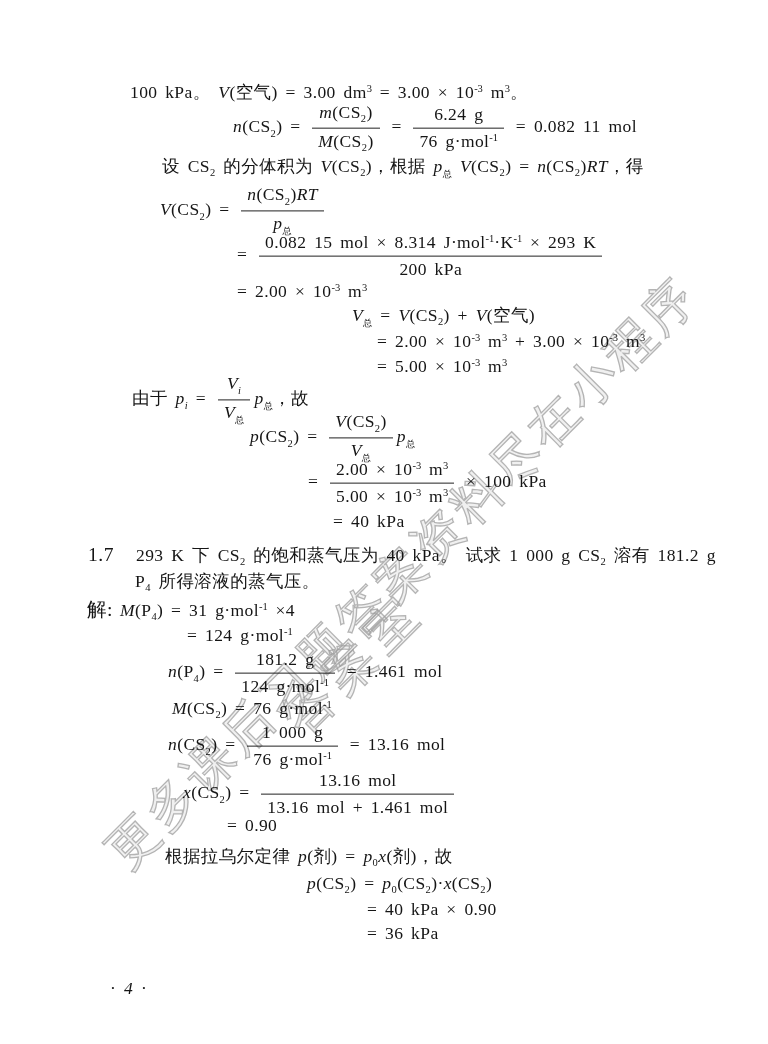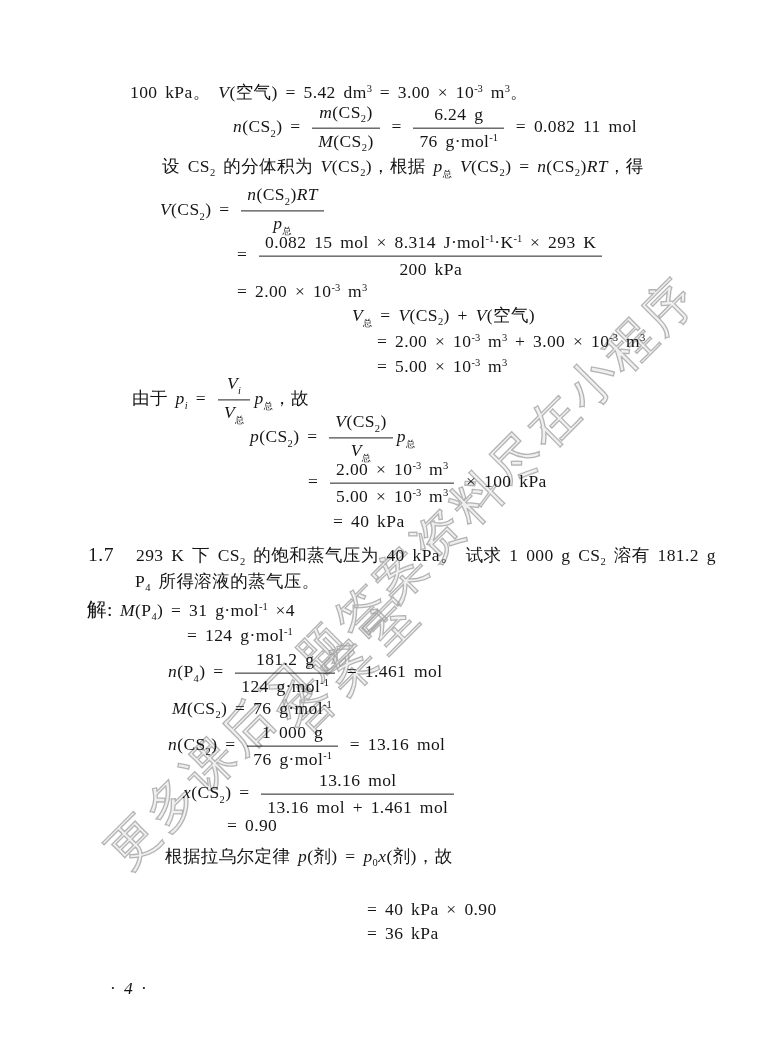--- a/index.html
+++ b/index.html
@@ -27,21 +27,21 @@
   .wm2{left:268px;top:702px;letter-spacing:8px;}
 </style>
 </head>
 <body>
 
 <div class="page">
 
   <div class="wm wm1">更多课后习题答案资料尽在小程序</div>
   <div class="wm wm2">答案室</div>
 
-  <div class="line" style="left:130px;top:92px"><span class="txt">100 kPa。 </span><span class="i">V</span><span class="txt">(空气) = 5.42 dm</span><span class="sup">3</span><span class="txt"> = 3.00 × 10</span><span class="sup">-3</span><span class="txt"> m</span><span class="sup">3</span><span class="txt">。</span></div>
+  <div class="line" style="left:130px;top:92px"><span class="txt">100 kPa。 </span><span class="i">V</span><span class="txt">(空气) = 3.00 dm</span><span class="sup">3</span><span class="txt"> = 3.00 × 10</span><span class="sup">-3</span><span class="txt"> m</span><span class="sup">3</span><span class="txt">。</span></div>
   <div class="line" style="left:233px;top:128px"><span class="i">n</span><span class="txt">(CS</span><span class="sub">2</span><span class="txt">) = </span><span class="frac"><span class="n"><span class="i">m</span><span class="txt">(CS</span><span class="sub">2</span><span class="txt">)</span></span><span class="d"><span class="i">M</span><span class="txt">(CS</span><span class="sub">2</span><span class="txt">)</span></span></span><span class="txt"> = </span><span class="frac"><span class="n"><span class="txt">6.24 g</span></span><span class="d"><span class="txt">76 g·mol</span><span class="sup">-1</span></span></span><span class="txt"> = 0.082 11 mol</span></div>
   <div class="line" style="left:162px;top:167px"><span class="txt">设 CS</span><span class="sub">2</span><span class="txt"> 的分体积为 </span><span class="i">V</span><span class="txt">(CS</span><span class="sub">2</span><span class="txt">)，根据 </span><span class="i">p</span><span class="subcn">总</span><span class="txt"> </span><span class="i">V</span><span class="txt">(CS</span><span class="sub">2</span><span class="txt">) = </span><span class="i">n</span><span class="txt">(CS</span><span class="sub">2</span><span class="txt">)</span><span class="i">RT</span><span class="txt">，得</span></div>
   <div class="line" style="left:160px;top:211px"><span class="i">V</span><span class="txt">(CS</span><span class="sub">2</span><span class="txt">) = </span><span class="frac"><span class="n"><span class="i">n</span><span class="txt">(CS</span><span class="sub">2</span><span class="txt">)</span><span class="i">RT</span></span><span class="d"><span class="i">p</span><span class="subcn">总</span></span></span></div>
   <div class="line" style="left:237px;top:256px"><span class="txt">= </span><span class="frac"><span class="n"><span class="txt">0.082 15 mol × 8.314 J·mol</span><span class="sup">-1</span><span class="txt">·K</span><span class="sup">-1</span><span class="txt"> × 293 K</span></span><span class="d"><span class="txt">200 kPa</span></span></span></div>
   <div class="line" style="left:237px;top:291px"><span class="txt">= 2.00 × 10</span><span class="sup">-3</span><span class="txt"> m</span><span class="sup">3</span></div>
   <div class="line" style="left:352px;top:316px"><span class="i">V</span><span class="subcn">总</span><span class="txt"> = </span><span class="i">V</span><span class="txt">(CS</span><span class="sub">2</span><span class="txt">) + </span><span class="i">V</span><span class="txt">(空气)</span></div>
   <div class="line" style="left:377px;top:341px"><span class="txt">= 2.00 × 10</span><span class="sup">-3</span><span class="txt"> m</span><span class="sup">3</span><span class="txt"> + 3.00 × 10</span><span class="sup">-3</span><span class="txt"> m</span><span class="sup">3</span></div>
   <div class="line" style="left:377px;top:366px"><span class="txt">= 5.00 × 10</span><span class="sup">-3</span><span class="txt"> m</span><span class="sup">3</span></div>
   <div class="line" style="left:132px;top:400px"><span class="txt">由于 </span><span class="i">p</span><span class="subi">i</span><span class="txt"> = </span><span class="frac"><span class="n"><span class="i">V</span><span class="subi">i</span></span><span class="d"><span class="i">V</span><span class="subcn">总</span></span></span><span class="i">p</span><span class="subcn">总</span><span class="txt">，故</span></div>
   <div class="line" style="left:250px;top:438px"><span class="i">p</span><span class="txt">(CS</span><span class="sub">2</span><span class="txt">) = </span><span class="frac"><span class="n"><span class="i">V</span><span class="txt">(CS</span><span class="sub">2</span><span class="txt">)</span></span><span class="d"><span class="i">V</span><span class="subcn">总</span></span></span><span class="i">p</span><span class="subcn">总</span></div>
@@ -50,17 +50,18 @@
   <div class="line" style="left:88px;top:555px"><span class="b">1.7</span><span class="gap"></span><span class="txt">293 K 下 CS</span><span class="sub">2</span><span class="txt"> 的饱和蒸气压为 40 kPa。 试求 1 000 g CS</span><span class="sub">2</span><span class="txt"> 溶有 181.2 g</span></div>
   <div class="line" style="left:135px;top:581px"><span class="txt">P</span><span class="sub">4</span><span class="txt"> 所得溶液的蒸气压。</span></div>
   <div class="line" style="left:87px;top:609px"><span class="b">解:</span><span class="sgap"></span><span class="i">M</span><span class="txt">(P</span><span class="sub">4</span><span class="txt">) = 31 g·mol</span><span class="sup">-1</span><span class="txt"> ×4</span></div>
   <div class="line" style="left:187px;top:635px"><span class="txt">= 124 g·mol</span><span class="sup">-1</span></div>
   <div class="line" style="left:168px;top:673px"><span class="i">n</span><span class="txt">(P</span><span class="sub">4</span><span class="txt">) = </span><span class="frac"><span class="n"><span class="txt">181.2 g</span></span><span class="d"><span class="txt">124 g·mol</span><span class="sup">-1</span></span></span><span class="txt"> = 1.461 mol</span></div>
   <div class="line" style="left:172px;top:709px"><span class="i">M</span><span class="txt">(CS</span><span class="sub">2</span><span class="txt">) = 76 g·mol</span><span class="sup">-1</span></div>
   <div class="line" style="left:168px;top:746px"><span class="i">n</span><span class="txt">(CS</span><span class="sub">2</span><span class="txt">) = </span><span class="frac"><span class="n"><span class="txt">1 000 g</span></span><span class="d"><span class="txt">76 g·mol</span><span class="sup">-1</span></span></span><span class="txt"> = 13.16 mol</span></div>
   <div class="line" style="left:183px;top:794px"><span class="i">x</span><span class="txt">(CS</span><span class="sub">2</span><span class="txt">) = </span><span class="frac"><span class="n"><span class="txt">13.16 mol</span></span><span class="d"><span class="txt">13.16 mol + 1.461 mol</span></span></span></div>
   <div class="line" style="left:227px;top:825px"><span class="txt">= 0.90</span></div>
   <div class="line" style="left:165px;top:856px"><span class="txt">根据拉乌尔定律 </span><span class="i">p</span><span class="txt">(剂) = </span><span class="i">p</span><span class="sub">0</span><span class="i">x</span><span class="txt">(剂)，故</span></div>
+  <div class="line" style="left:307px;top:884px"><span class="i">p</span><span class="txt">(CS</span><span class="sub">2</span><span class="txt">) = </span><span class="i">p</span><span class="sub">0</span><span class="txt">(CS</span><span class="sub">2</span><span class="txt">)·</span><span class="i">x</span><span class="txt">(CS</span><span class="sub">2</span><span class="txt">)</span></div>
   <div class="line" style="left:367px;top:909px"><span class="txt">= 40 kPa × 0.90</span></div>
   <div class="line" style="left:367px;top:933px"><span class="txt">= 36 kPa</span></div>
   <div class="line" style="left:110px;top:988px"><span class="txt">· </span><span class="i">4</span><span class="txt"> ·</span></div>
 
 </div>
 
 </body></html>

